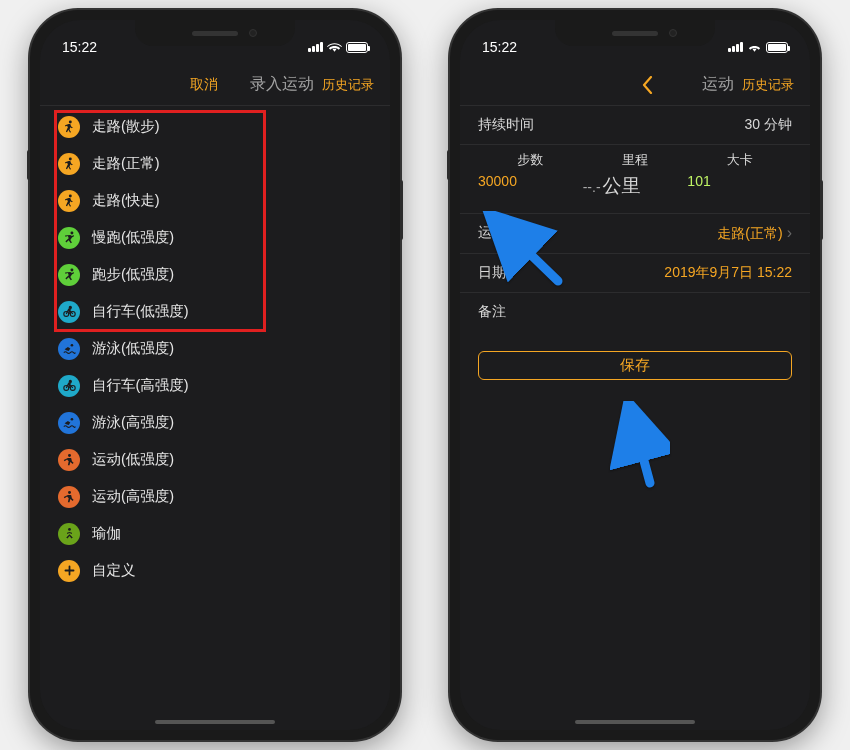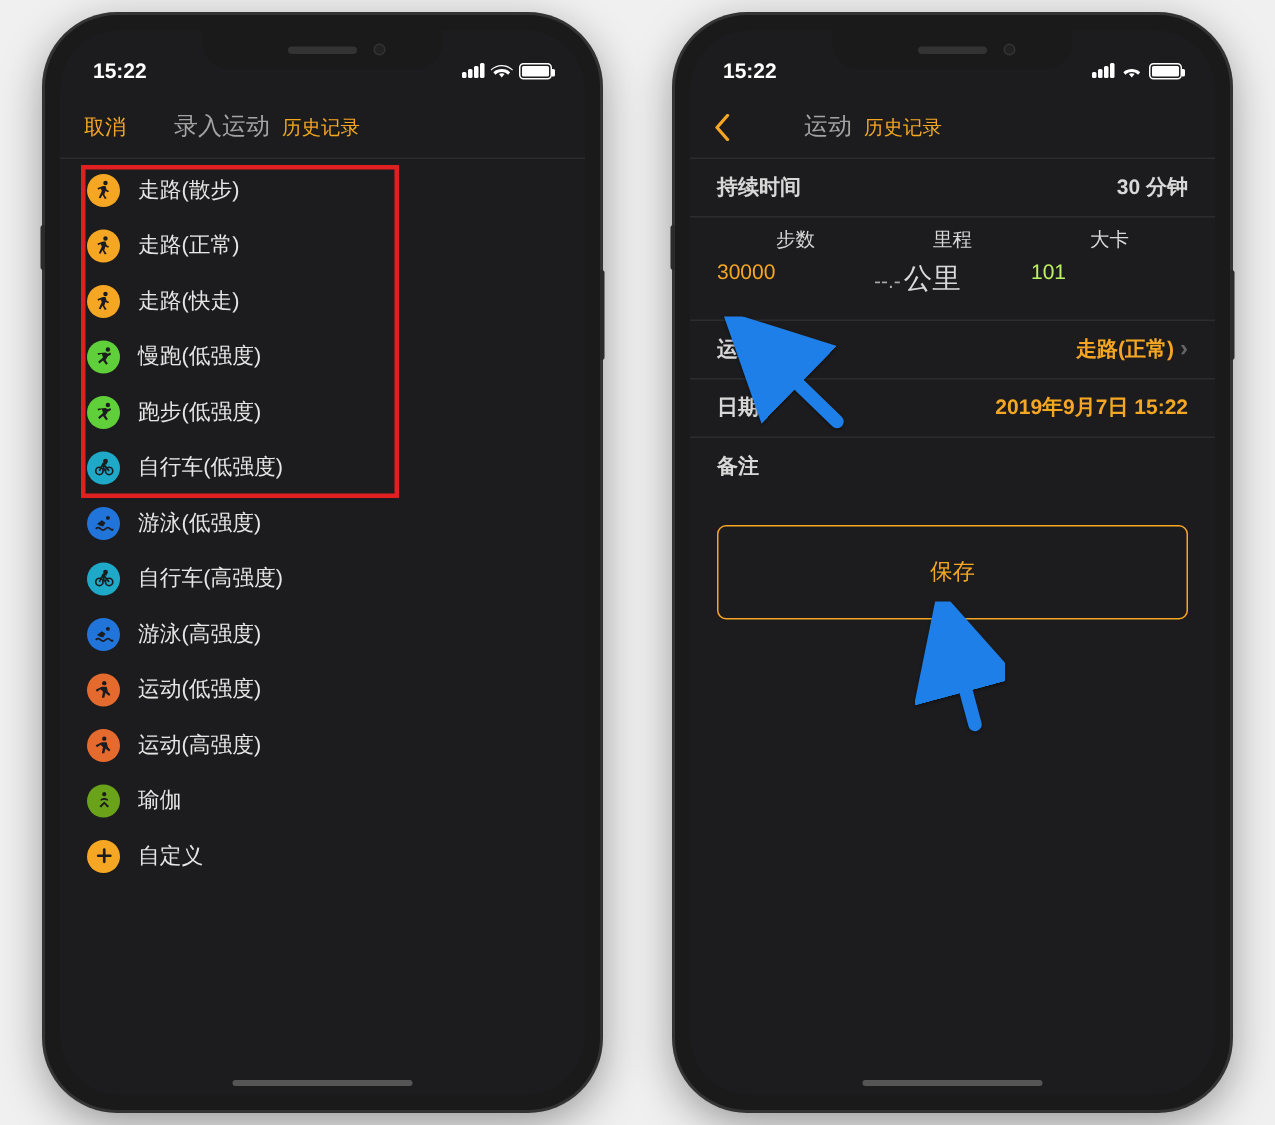--- a/index.html
+++ b/index.html
@@ -69,21 +69,21 @@
       border: 1px solid #333;
       position: absolute; right: 38px; top: 9px;
     }
     .statusbar {
       height: 44px;
       display: flex;
       align-items: center;
       justify-content: space-between;
       padding: 10px 22px 0;
       font-size: 14px;
-      font-weight: 700;
+      font-weight: 400;
     }
     .sb-right { display: flex; gap: 4px; align-items: center; }
     .signal, .wifi { display: inline-flex; align-items: flex-end; gap: 1px; }
     .signal span {
       width: 3px; background: #fff; border-radius: 1px;
     }
     .signal span:nth-child(1){height:4px}
     .signal span:nth-child(2){height:6px}
     .signal span:nth-child(3){height:8px}
     .signal span:nth-child(4){height:10px}
@@ -99,21 +99,21 @@
       background:#fff; border-radius:0 1px 1px 0;
     }
     .battery .fill {
       position:absolute; left:1px; top:1px;
       height:7px; width:18px; background:#fff; border-radius:1px;
     }
     .navbar {
       height: 42px;
       display: flex;
       align-items: center;
-      justify-content: flex-start;
+      justify-content: flex-end;
       padding: 0 16px;
       border-bottom: 0.5px solid #2c2c2e;
     }
     .navbar .nav-side {
       color: #f5a623;
       font-size: 14px;
       min-width: 60px;
     }
     .navbar .nav-title {
       font-size: 16px;
@@ -158,21 +158,20 @@
     }
     .form-row {
       display: flex;
       justify-content: space-between;
       align-items: flex-start;
       padding: 10px 18px;
       font-size: 14px;
       color: #d8d8d8;
       border-bottom: 0.5px solid #2c2c2e;
       min-height: 38px;
-      font-weight: bold;
     }
     .form-row:last-child { border-bottom: none; }
     .form-row .value { color: #f5a623; }
     .form-row .value.dim { color: #d8d8d8; }
     .form-row .chevron { color: #666; margin-left: 4px; font-size: 16px; }
     .stats-row {
       display: flex;
       padding: 6px 18px 14px;
       gap: 0;
       border-bottom: 0.5px solid #2c2c2e;
@@ -180,21 +179,21 @@
     .stat-cell { flex: 1; }
     .stat-label { font-size: 13px; color: #d8d8d8; margin-bottom: 4px; text-align: center; }
     .stat-val { font-size: 14px; color: #f5a623; }
     .stat-val .dim { color: #aaa; }
     .stat-val .unit { color: #d8d8d8; font-size: 19px; margin-left: 2px; }
     .save-btn {
       margin: 20px 18px 0;
       border: 1px solid #f5a623;
       border-radius: 6px;
       text-align: center;
-      padding: 21px 0;
+      padding: 4px 0;
       color: #f5a623;
       font-size: 15px;
     }
     .arrow {
       position: absolute;
       z-index: 20;
       pointer-events: none;
     }
     .arrow svg { filter: drop-shadow(0 1px 1px rgba(0,0,0,.4)); }
   </style>

